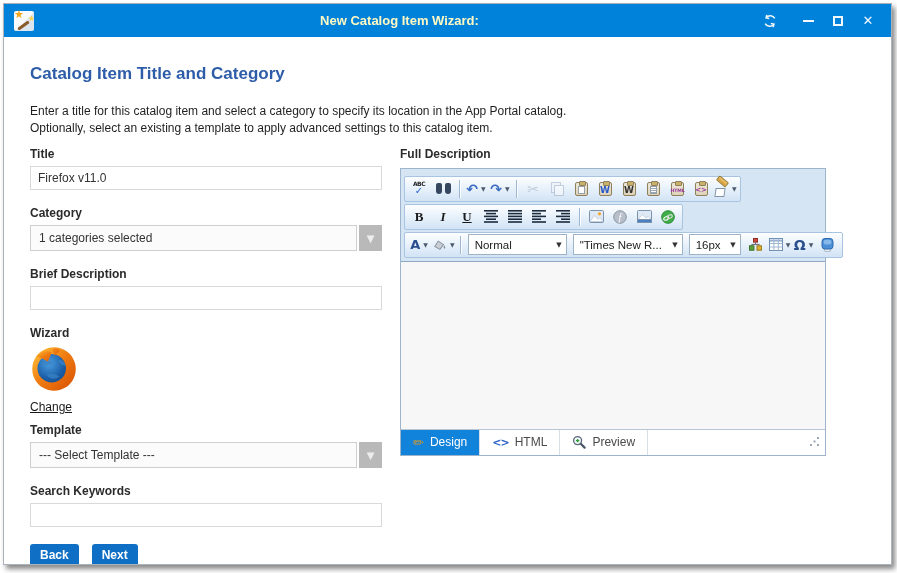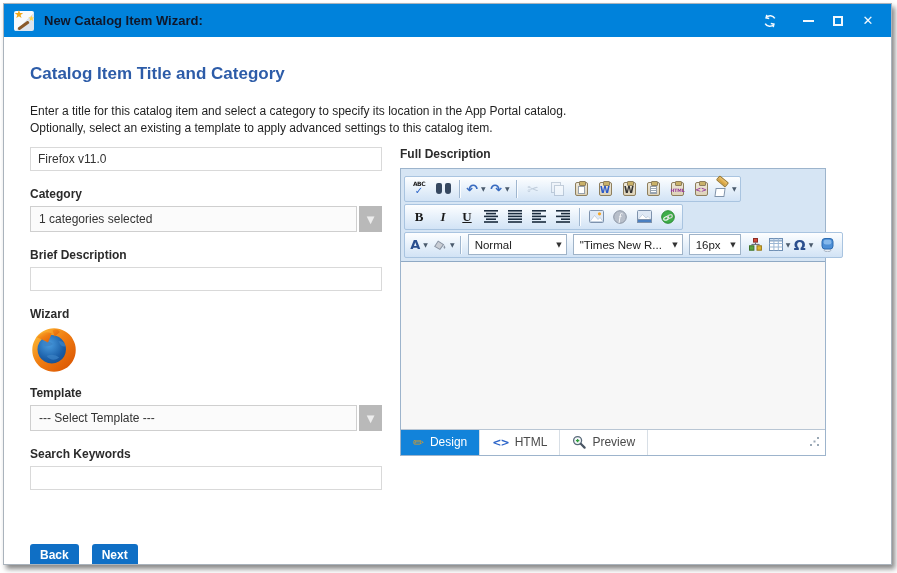--- a/index.html
+++ b/index.html
@@ -9,21 +9,21 @@
     background: #fff; border: 1px solid #aab3bc;
     box-shadow: 3px 4px 5px rgba(40,40,40,.55);
     overflow: hidden;
   }
   
   .titlebar { height: 33px; background: #0082DB; display: flex; align-items: center; padding: 0 8px 0 10px; }
   .wiz-icon { position: relative; width: 20px; height: 20px; background: linear-gradient(135deg,#f8fafc 55%,#dde5ee 55%); border-radius: 2px; flex: 0 0 auto; }
   .wiz-star1 { position: absolute; left: 0px; top: -3px; color: #f0a818; font-size: 11px; font-family: "DejaVu Sans", sans-serif; }
   .wiz-star2 { position: absolute; right: -1px; top: 3px; color: #ffd24a; font-size: 8px; font-family: "DejaVu Sans", sans-serif; }
   .wiz-wand { position: absolute; left: 3px; bottom: 4px; width: 13px; height: 3px; background: #8a5a2a; transform: rotate(-35deg); border-radius: 1px; }
-  .tb-title { color: #0f172a; font-weight: bold; font-size: 13px; margin-left: 10px; flex: 1; }
+  .tb-title { color: #fef9c3; font-weight: bold; font-size: 13px; margin-left: 10px; flex: 1; text-align: center; }
   .tb-ctl { width: 30px; height: 27px; display: flex; align-items: center; justify-content: center; color: #f2f8fd; cursor: default; }
   .tb-ctl.refresh { margin-right: 8px; }
   .glyph-min { width: 11px; height: 2px; background: #f2f8fd; }
   .glyph-max { width: 10px; height: 10px; border: 2px solid #f2f8fd; }
   .glyph-close { font-size: 13px; font-family: "DejaVu Sans", sans-serif; }
   
   .page-heading { position: absolute; left: 26px; top: 60px; font-size: 17px; font-weight: bold; color: #2d5ca8; }
   .page-desc { position: absolute; left: 26px; top: 99px; font-size: 12px; color: #1f1f1f; line-height: 17px; }
   
   .left-col { position: absolute; left: 26px; top: 143px; width: 352px; }
@@ -127,20 +127,21 @@
 
   <div class="page-heading" data-name="page-title">Catalog Item Title and Category</div>
   <div class="page-desc" data-name="page-description">
     <div data-name="description-line-1">Enter a title for this catalog item and select a category to specify its location in the App Portal catalog.</div>
     <div data-name="description-line-2">Optionally, select an existing a template to apply advanced settings to this catalog item.</div>
   </div>
 
   <div class="left-col" data-name="form-column">
 
     <div class="field" data-name="title-field-group">
+      <div class="flabel" data-name="title-label">Title</div>
       <input class="finput" data-name="title-input" value="Firefox v11.0" style="">
     </div>
 
     <div class="field" data-name="category-field-group">
       <div class="flabel" data-name="category-label">Category</div>
       <div class="fselect" data-name="category-select">
         <span class="fsel-val" data-name="category-selected-value">1 categories selected</span>
         <span class="fsel-btn" data-name="category-dropdown-button">
             <span class="fsel-arr" data-name="chevron-down-icon">▼</span>
           </span>
@@ -165,20 +166,21 @@
             <stop offset="0%" stop-color="#ffc83f"></stop>
               <stop offset="45%" stop-color="#f07f13"></stop>
               <stop offset="100%" stop-color="#d74e00"></stop>
           </linearGradient>
         </defs>
         <circle cx="31" cy="33" r="24" fill="url(#fxg)"></circle>
         <path fill="#3b82c4" opacity="0.75" d="M18 22 q8 -3 13 2 q-6 5 -13 2 z M38 20 q8 0 10 7 q-7 2 -10 -7 z M22 40 q10 -4 17 2 q-9 7 -17 -2 z"></path>
         <path fill-rule="evenodd" fill="url(#fxo)" d="M32 3 a29 29 0 1 0 0.01 0 z M29 12 a19 19 0 1 1 -0.01 0 z"></path>
         <path fill="url(#fxo)" d="M9 15 q9 -10 20 -5 l-5 12 q-9 -5 -15 -7 z M30 6 q6 -4 10 2 l-7 6 z"></path>
       </svg>
+      <div><span class="change-link" data-name="change-image-link">Change</span></div>
     </div>
 
     <div class="field" data-name="template-field-group">
       <div class="flabel" data-name="template-label">Template</div>
       <div class="fselect" data-name="template-select">
         <span class="fsel-val" data-name="template-selected-value">--- Select Template ---</span>
         <span class="fsel-btn" data-name="template-dropdown-button">
             <span class="fsel-arr" data-name="chevron-down-icon">▼</span>
           </span>
       </div>

